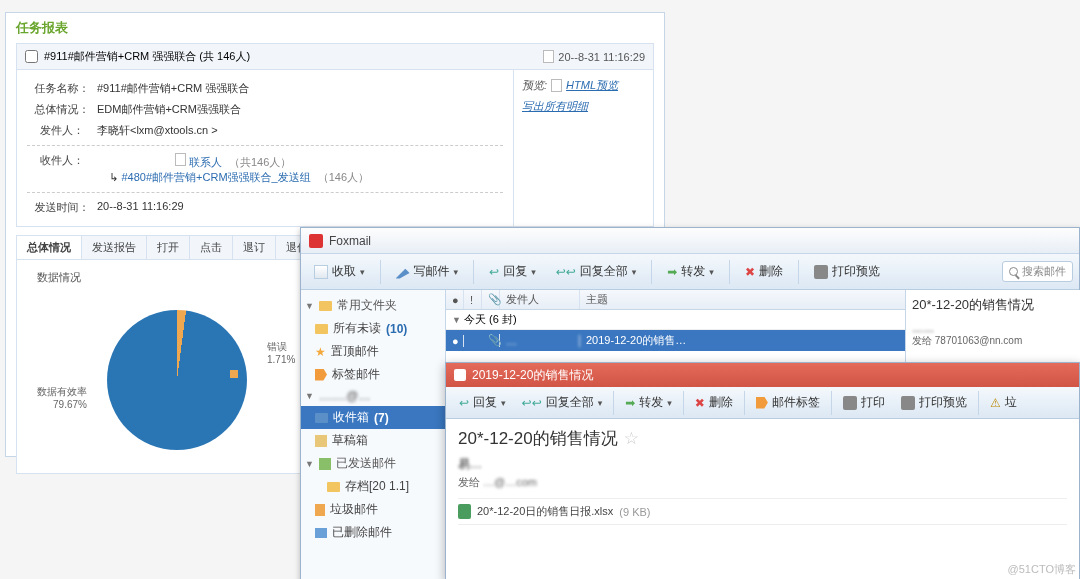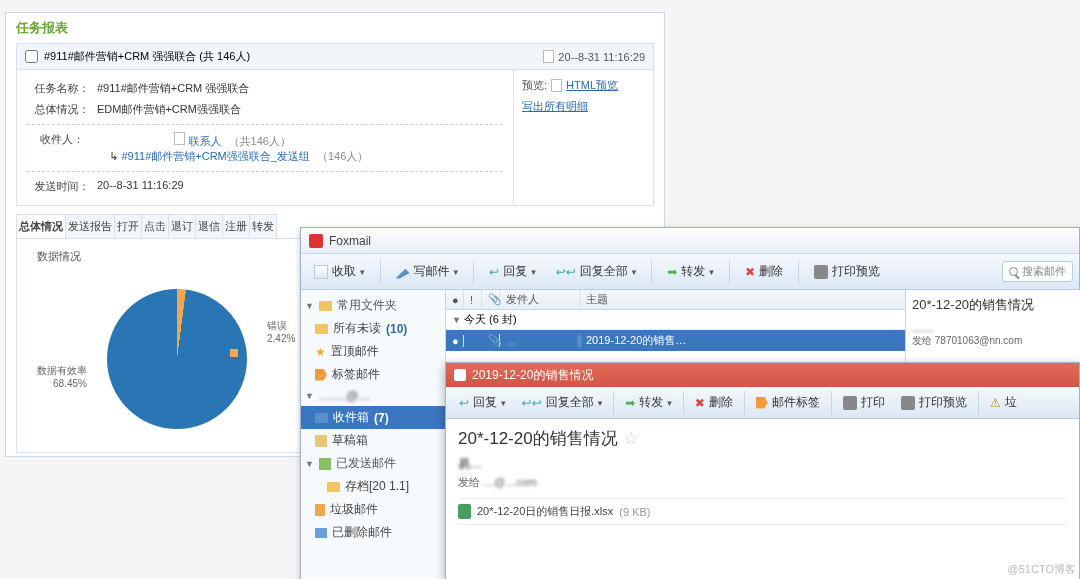--- a/index.html
+++ b/index.html
@@ -13,24 +13,24 @@
 .task-header-right { margin-left: auto; color: #555; display: flex; align-items: center; gap: 4px; }
 .task-body { margin: 0 10px; border: 1px solid #d6e2ef; border-top: none; display: flex; font-size: 11px; text-align: center; }
 .task-left { flex: 1; padding: 8px 10px; }
 .task-row { display: flex; padding: 3px 0; }
 .task-label { width: 70px; color: #444; }
 .task-val { color: #333; }
 .task-val a { color: #2b6cb0; text-decoration: none; }
 .contact-line { color: #2b6cb0; }
 .contact-sm { color: #888; margin-left: 4px; }
 .task-divider { height: 1px; border-top: 1px dashed #ccc; margin: 4px 0; }
-.task-right { width: 140px; border-left: 1px solid #d6e2ef; padding: 8px; font-size: 11px; }
+.task-right { width: 140px; border-left: 1px solid #d6e2ef; padding: 8px; font-size: 11px; font-style: italic; }
 .task-right-row { display: flex; align-items: center; gap: 4px; margin-bottom: 6px; color: #555; }
 .task-tabs { display: flex; margin: 8px 10px 0; font-size: 11px; }
-.task-tab { padding: 4px 2px; border: 1px solid #d6e2ef; border-bottom: none; background: #f2f6fb; color: #444; cursor: pointer; margin-right: -1px; }
+.task-tab { padding: 4px 10px; border: 1px solid #d6e2ef; border-bottom: none; background: #f2f6fb; color: #444; cursor: pointer; margin-right: -1px; }
 .task-tab.active { background: #fff; font-weight: bold; }
 .chart-area { margin: 0 10px; border: 1px solid #d6e2ef; padding: 10px 20px; height: 215px; position: relative; background: #fff; }
 .chart-label { font-size: 11px; color: #555; margin-bottom: 6px; }
 .pie { position: absolute; left: 90px; top: 50px; width: 140px; height: 140px; border-radius: 50%; background: conic-gradient(#f0a850 0deg 7.4deg, #2a76b5 7.4deg 360deg); }
 .pie::after { content:""; position:absolute; left:68px; top:65px; width:8px; height:8px; background:#f0a850; transform: translate(55px,-5px) rotate(0deg);}
 .chart-ann1 { position: absolute; left: 20px; top: 125px; font-size: 10px; color: #666; text-align: right; }
 .chart-ann2 { position: absolute; left: 250px; top: 80px; font-size: 10px; color: #666; }
 
 
 .foxmail { position: absolute; left: 300px; top: 227px; width: 780px; height: 355px; background: #fff; border: 1px solid #9bb3cc; box-shadow: 0 2px 6px rgba(0,0,0,0.25); }
@@ -108,28 +108,32 @@
   <div class="task-body">
     <div class="task-left">
       <div class="task-row">
           <span class="task-label">任务名称：</span>
           <span class="task-val">#911#邮件营销+CRM 强强联合</span>
         </div>
       <div class="task-row">
           <span class="task-label">总体情况：</span>
           <span class="task-val">EDM邮件营销+CRM强强联合</span>
         </div>
+      <div class="task-row">
+          <span class="task-label">发件人：</span>
+          <span class="task-val">李晓轩&lt;lxm@xtools.cn &gt;</span>
+        </div>
       <div class="task-divider"></div>
       <div class="task-row">
         <span class="task-label">收件人：</span>
         <span class="task-val">
           <span class="ico ico-page"></span>
           <span class="contact-line"><a href="#">联系人</a></span>
           <span class="contact-sm">（共146人）</span><br>
-          &nbsp;&nbsp;&nbsp;&nbsp;↳ <a href="#" class="contact-line">#911#邮件营销+CRM强强联合_发送组</a>
+          &nbsp;&nbsp;&nbsp;&nbsp;↳ <a href="#" class="contact-line">#480#邮件营销+CRM强强联合_发送组</a>
           <span class="contact-sm">（146人）</span>
         </span>
       </div>
       <div class="task-divider"></div>
       <div class="task-row">
           <span class="task-label">发送时间：</span>
           <span class="task-val">20--8-31 11:16:29</span>
         </div>
     </div>
     <div class="task-right">
@@ -149,22 +153,22 @@
     <div class="task-tab">打开</div>
     <div class="task-tab">点击</div>
     <div class="task-tab">退订</div>
     <div class="task-tab">退信</div>
     <div class="task-tab">注册</div>
     <div class="task-tab">转发</div>
   </div>
   <div class="chart-area">
     <div class="chart-label">数据情况</div>
     <div class="pie"></div>
-    <div class="chart-ann1"><span>数据有效率</span><br><span>68.45</span>%</div>
-    <div class="chart-ann2"><span>错误</span><br><span>2.42</span>%</div>
+    <div class="chart-ann1"><span>数据有效率</span><br><span>79.67</span>%</div>
+    <div class="chart-ann2"><span>错误</span><br><span>1.71</span>%</div>
   </div>
 </div>
 
 <div class="foxmail">
   <div class="fm-titlebar">
     <span class="fm-logo"></span>
     <span>Foxmail</span>
   </div>
   <div class="fm-toolbar">
     <div class="fm-btn">

